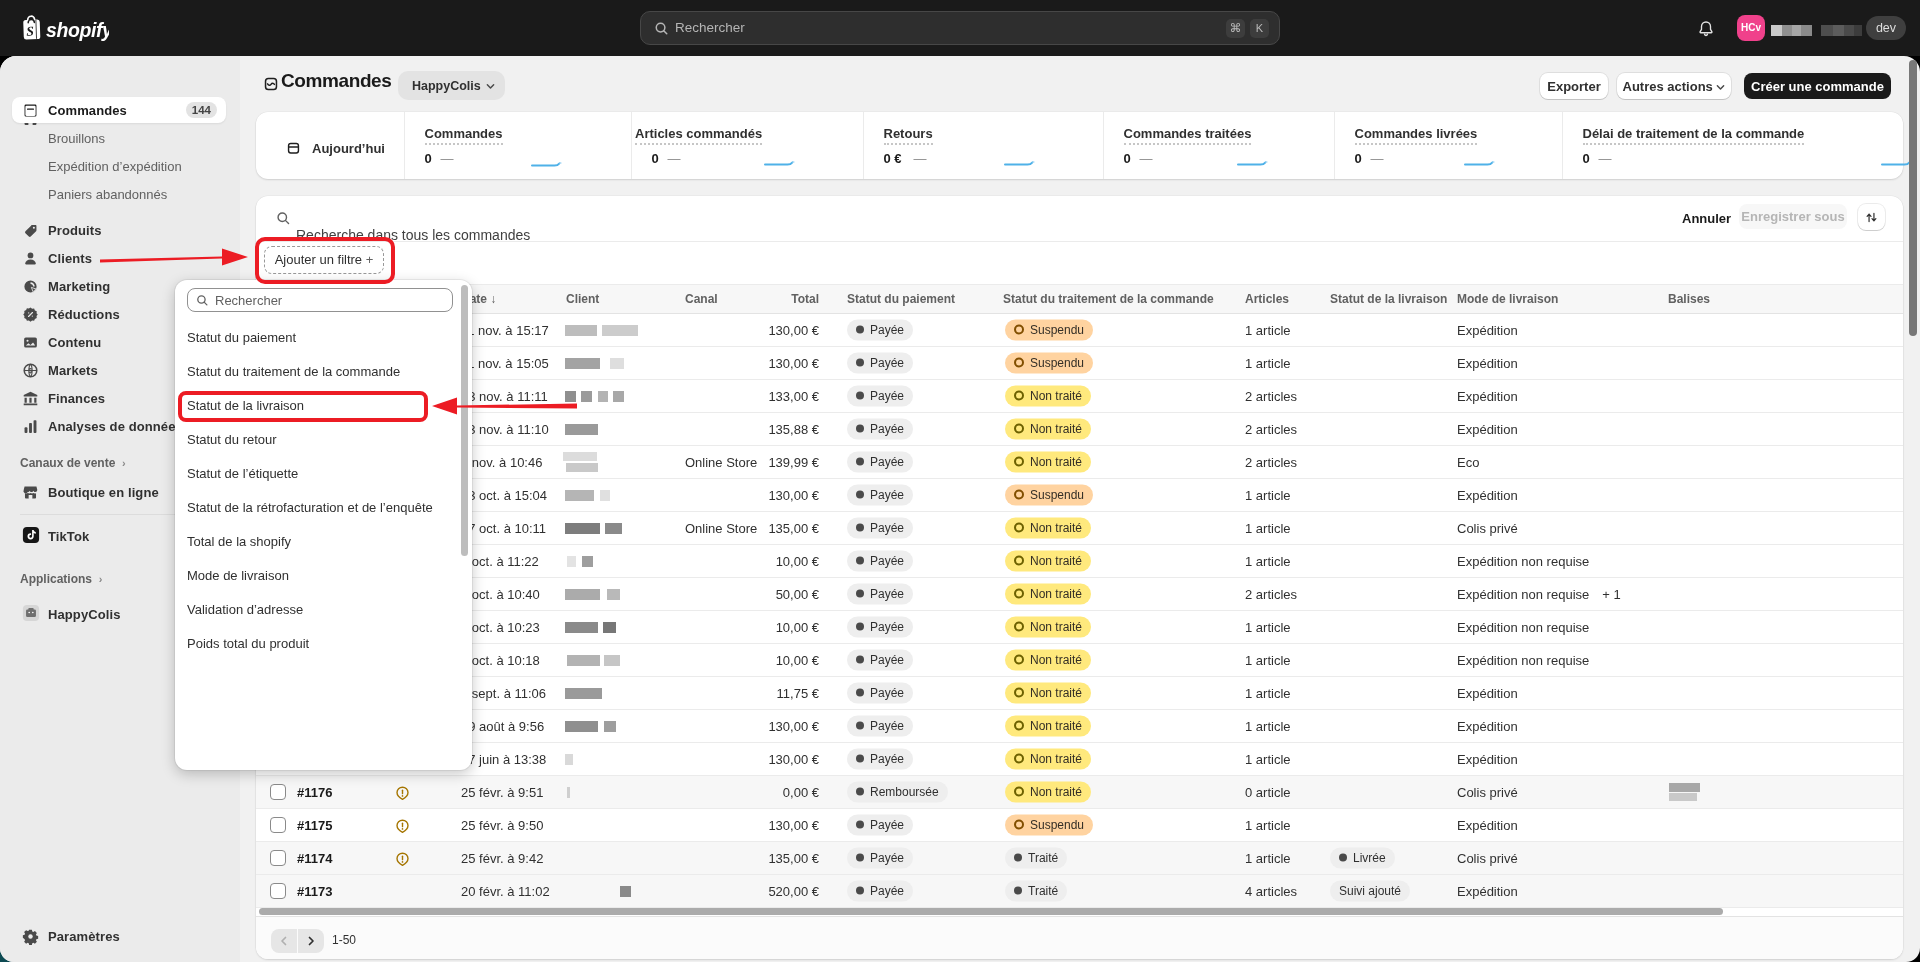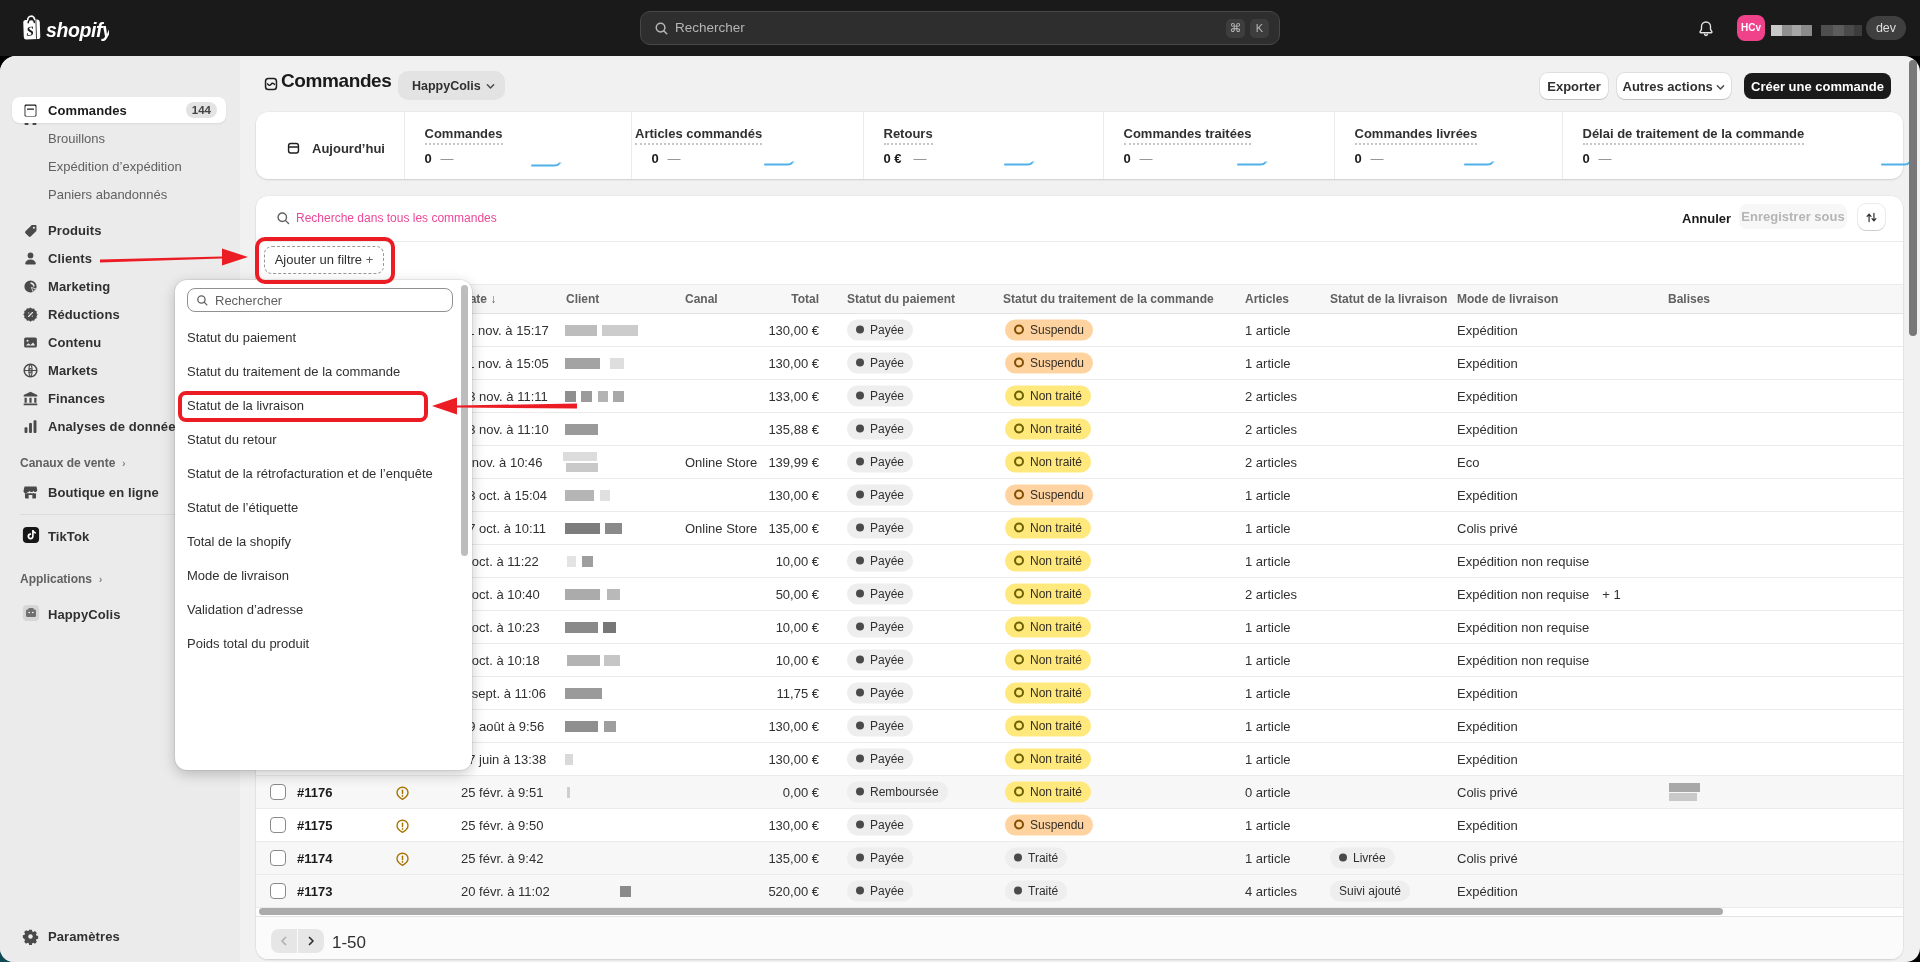--- a/index.html
+++ b/index.html
@@ -279,21 +279,21 @@
           <circle cx="29.5" cy="2" r="1.1" fill="#b5ddf5"></circle>
         </svg>
     </div>
 
     <div class="card" style="left:16px;top:139.5px;width:1647px;height:763px;">
 
       <svg class="abs" style="left:20px;top:15px;" width="15" height="15" viewBox="0 0 16 16">
           <circle cx="6.7" cy="6.7" r="4.5" fill="none" stroke="#616161" stroke-width="1.5"></circle>
           <line x1="10" y1="10" x2="13.4" y2="13.4" stroke="#616161" stroke-width="1.5" stroke-linecap="round"></line>
         </svg>
-      <span class="abs" style="left:40px;top:15px;font-size:12px;color:#ec4899;">Recherche dans tous les commandes</span>
+      <span class="abs" style="left:40px;top:31px;font-size:14px;color:#404040;">Recherche dans tous les commandes</span>
       <span class="abs" style="left:1426px;top:15.5px;font-size:13px;font-weight:600;color:#1a1a1a;">Annuler</span>
       <div class="abs" style="left:1483px;top:8.5px;width:108px;height:25px;background:#f7f7f7;border-radius:8px;text-align:center;line-height:25px;font-size:13px;font-weight:600;color:#b5b5b5;">Enregistrer sous</div>
       <div class="btn" style="left:1602px;top:8.5px;width:27px;height:26px;">
           <svg width="13" height="13" viewBox="0 0 16 16">
             <path d="M5 13V4M5 4L2.6 6.6M5 4l2.4 2.6" fill="none" stroke="#303030" stroke-width="1.5" stroke-linecap="round" stroke-linejoin="round"></path>
             <path d="M11 3v9m0 0l-2.4-2.6M11 12l2.4-2.6" fill="none" stroke="#303030" stroke-width="1.5" stroke-linecap="round" stroke-linejoin="round"></path>
           </svg>
         </div>
       <div class="abs" style="left:0;top:45px;width:1647px;height:1px;background:#ebebeb;"></div>
 
@@ -571,41 +571,41 @@
         <div class="abs" style="left:15px;top:12px;width:26px;height:24px;background:#e6e6e6;border-radius:8px 0 0 8px;">
             <svg class="abs" style="left:8px;top:7px;" width="10" height="10" viewBox="0 0 10 10">
               <path d="M6.5 1.5L3 5l3.5 3.5" fill="none" stroke="#b0b0b0" stroke-width="1.7" stroke-linecap="round" stroke-linejoin="round"></path>
             </svg>
           </div>
         <div class="abs" style="left:42px;top:12px;width:26px;height:24px;background:#e6e6e6;border-radius:0 8px 8px 0;">
             <svg class="abs" style="left:8px;top:7px;" width="10" height="10" viewBox="0 0 10 10">
               <path d="M3.5 1.5L7 5 3.5 8.5" fill="none" stroke="#303030" stroke-width="1.7" stroke-linecap="round" stroke-linejoin="round"></path>
             </svg>
           </div>
-        <span class="abs" style="left:76px;top:16px;font-size:17px;color:#303030;">1-50</span>
+        <span class="abs" style="left:76px;top:16px;font-size:12px;color:#303030;">1-50</span>
       </div>
     </div>
   </div>
 </div>
 
 <div id="dropdown" style="position:absolute;left:175px;top:280px;width:297px;height:490px;background:#fff;border-radius:12px;box-shadow:0 4px 14px rgba(0,0,0,0.22), 0 0 0 1px rgba(0,0,0,0.06);z-index:50;">
   <div style="position:absolute;left:12px;top:8px;width:266px;height:24px;border:1px solid #919191;border-radius:8px;">
     <svg class="abs" style="left:8px;top:5px;" width="13" height="13" viewBox="0 0 16 16">
         <circle cx="6.7" cy="6.7" r="4.5" fill="none" stroke="#616161" stroke-width="1.6"></circle>
         <line x1="10" y1="10" x2="13.4" y2="13.4" stroke="#616161" stroke-width="1.6" stroke-linecap="round"></line>
       </svg>
     <span class="abs" style="left:27px;top:4px;font-size:13px;color:#616161;">Rechercher</span>
   </div>
   <div id="ddlist" style="position:absolute;left:0;top:41px;width:297px;">
       <div style="height:34px;line-height:34px;padding-left:12px;font-size:13px;color:#303030;white-space:nowrap;">Statut du paiement</div>
       <div style="height:34px;line-height:34px;padding-left:12px;font-size:13px;color:#303030;white-space:nowrap;">Statut du traitement de la commande</div>
       <div style="height:34px;line-height:34px;padding-left:12px;font-size:13px;color:#303030;white-space:nowrap;">Statut de la livraison</div>
       <div style="height:34px;line-height:34px;padding-left:12px;font-size:13px;color:#303030;white-space:nowrap;">Statut du retour</div>
+      <div style="height:34px;line-height:34px;padding-left:12px;font-size:13px;color:#303030;white-space:nowrap;">Statut de l’étiquette</div>
       <div style="height:34px;line-height:34px;padding-left:12px;font-size:13px;color:#303030;white-space:nowrap;">Statut de la rétrofacturation et de l’enquête</div>
-      <div style="height:34px;line-height:34px;padding-left:12px;font-size:13px;color:#303030;white-space:nowrap;">Statut de l’étiquette</div>
       <div style="height:34px;line-height:34px;padding-left:12px;font-size:13px;color:#303030;white-space:nowrap;">Total de la shopify</div>
       <div style="height:34px;line-height:34px;padding-left:12px;font-size:13px;color:#303030;white-space:nowrap;">Mode de livraison</div>
       <div style="height:34px;line-height:34px;padding-left:12px;font-size:13px;color:#303030;white-space:nowrap;">Validation d’adresse</div>
       <div style="height:34px;line-height:34px;padding-left:12px;font-size:13px;color:#303030;white-space:nowrap;">Poids total du produit</div>
     </div>
   <div style="position:absolute;left:286px;top:5px;width:7px;height:271px;background:#bdbdbd;border-radius:4px;"></div>
 </div>
 
 <div class="redbox" style="left:255px;top:237px;width:140px;height:47px;border-radius:10px;"></div>
 <svg class="redarrow" style="left:100px;top:243px;" width="150" height="28" viewBox="0 0 150 28">

